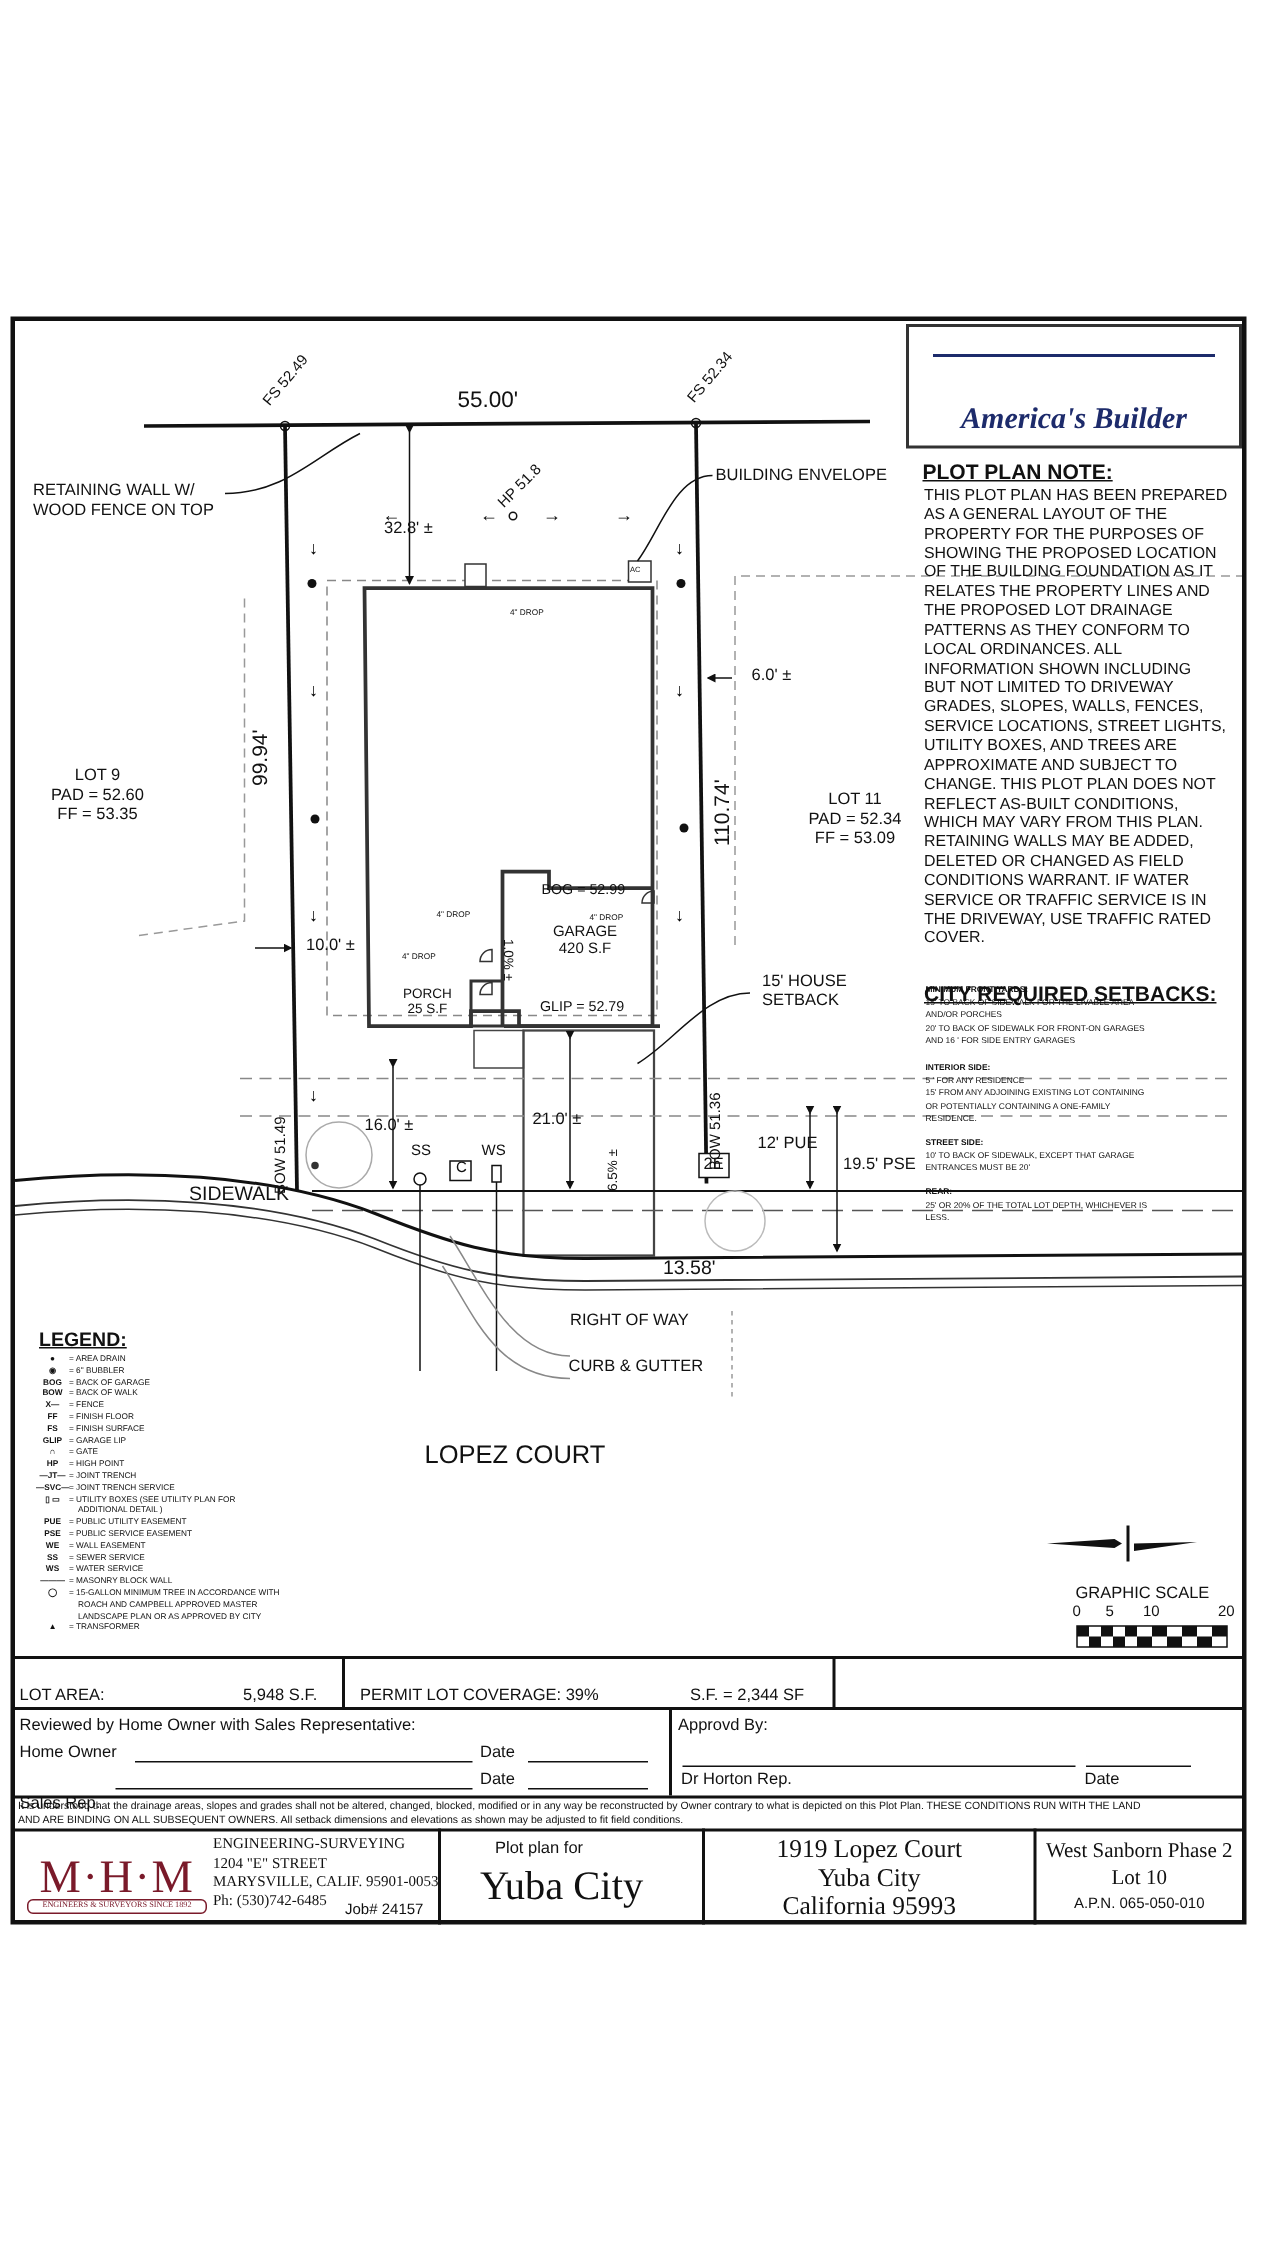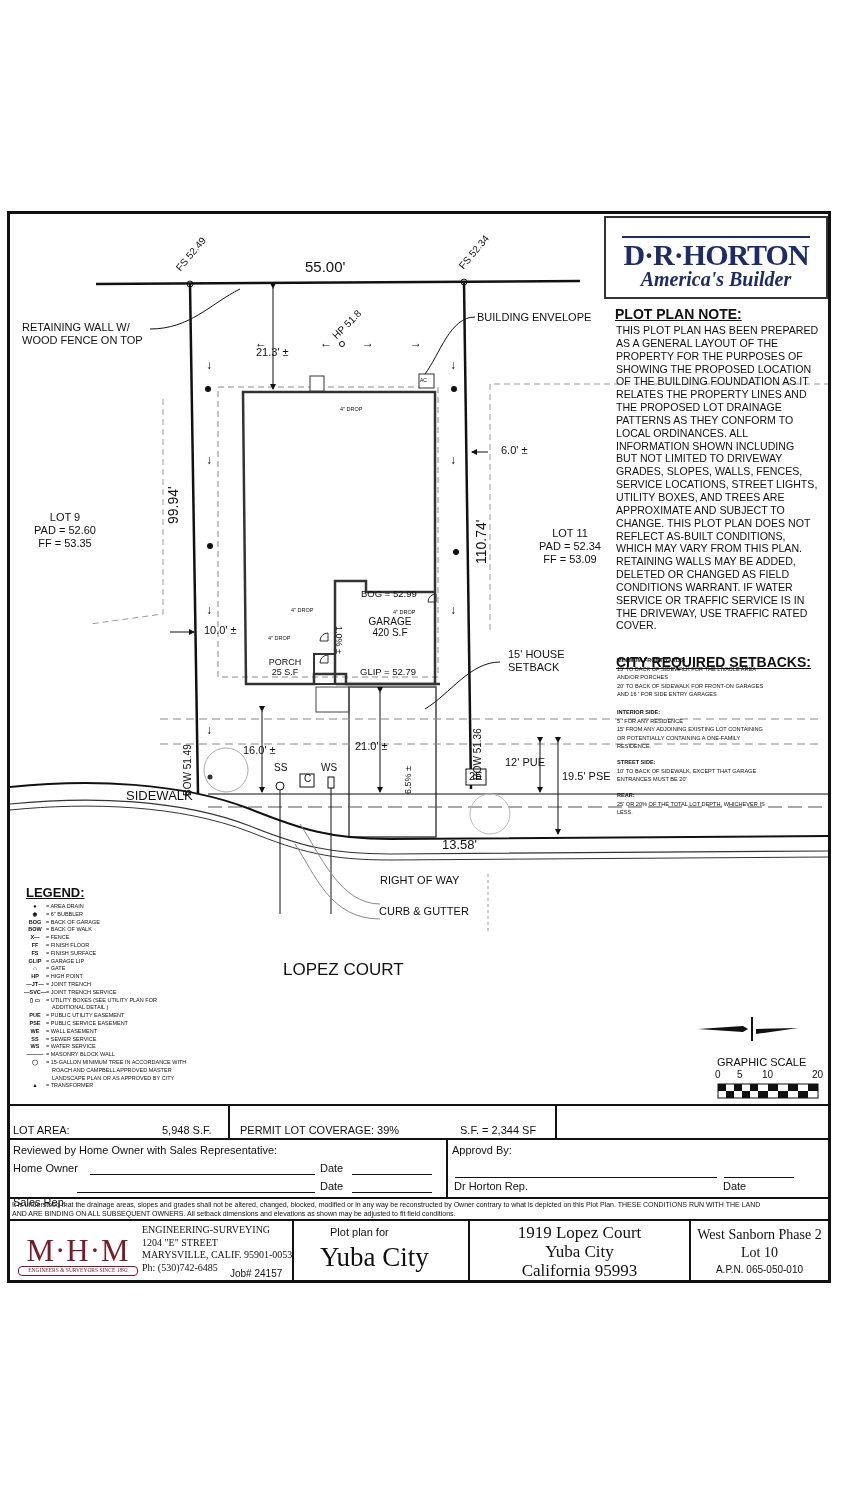--- a/index.html
+++ b/index.html
@@ -155,21 +155,21 @@
     </g>
   </svg>
 
   <div class="txt" style="left:295px;top:44px;font-size:15px;">55.00'</div>
   <div class="txt" style="left:172px;top:48px;font-size:10px;transform:rotate(-50deg);transform-origin:left bottom;">FS 52.49</div>
   <div class="txt" style="left:455px;top:46px;font-size:10px;transform:rotate(-50deg);transform-origin:left bottom;">FS 52.34</div>
   <div class="txt" style="left:328px;top:116px;font-size:10px;transform:rotate(-45deg);transform-origin:left bottom;">HP 51.8</div>
   <div class="txt" style="left:12px;top:107px;font-size:11px;text-align:left;white-space:pre-line;line-height:13px;">RETAINING WALL W/
 WOOD FENCE ON TOP</div>
   <div class="txt" style="left:467px;top:97px;font-size:11px;">BUILDING ENVELOPE</div>
-  <div class="txt" style="left:246px;top:132px;font-size:11px;">21.3' ±</div>
+  <div class="txt" style="left:246px;top:132px;font-size:11px;">32.8' ±</div>
   <div class="txt" style="left:491px;top:230px;font-size:11px;">6.0' ±</div>
   <div class="txt" style="left:194px;top:410px;font-size:11px;">10.0' ±</div>
   <div class="txt" style="left:155px;top:310px;font-size:14px;transform:rotate(-90deg);transform-origin:left top;">99.94'</div>
   <div class="txt" style="left:463px;top:350px;font-size:14px;transform:rotate(-90deg);transform-origin:left top;">110.74'</div>
 
   <div class="txt" style="left:351px;top:374px;font-size:9.5px;">BOG = 52.99</div>
   <div class="abs" style="left:350px;top:402px;width:60px;text-align:center;font-size:10px;line-height:11px;">
     <div>GARAGE</div>
     <div>420 S.F</div>
   </div>
@@ -210,21 +210,20 @@
   <div class="txt" style="left:311px;top:548px;font-size:10px;">WS</div>
   <div class="txt" style="left:459px;top:556px;font-size:11px;">2E</div>
   <div class="txt" style="left:116px;top:574px;font-size:13px;">SIDEWALK</div>
   <div class="txt" style="left:432px;top:623px;font-size:13px;">13.58'</div>
   <div class="txt" style="left:370px;top:660px;font-size:11px;">RIGHT OF WAY</div>
   <div class="txt" style="left:369px;top:691px;font-size:11px;">CURB &amp; GUTTER</div>
   <div class="txt" style="left:273px;top:746px;font-size:17px;">LOPEZ COURT</div>
 
   <div class="drh-box">
     <div class="drh-rule"></div>
-    <div class="drh-name">D·R·HORTON</div>
     <div class="drh-tag">America's Builder</div>
   </div>
 
   <div class="note-title">PLOT PLAN NOTE:</div>
   <div class="note-body">THIS PLOT PLAN HAS BEEN PREPARED
 AS A GENERAL LAYOUT OF THE
 PROPERTY FOR THE PURPOSES OF
 SHOWING THE PROPOSED LOCATION
 OF THE BUILDING FOUNDATION AS IT
 RELATES THE PROPERTY LINES AND

